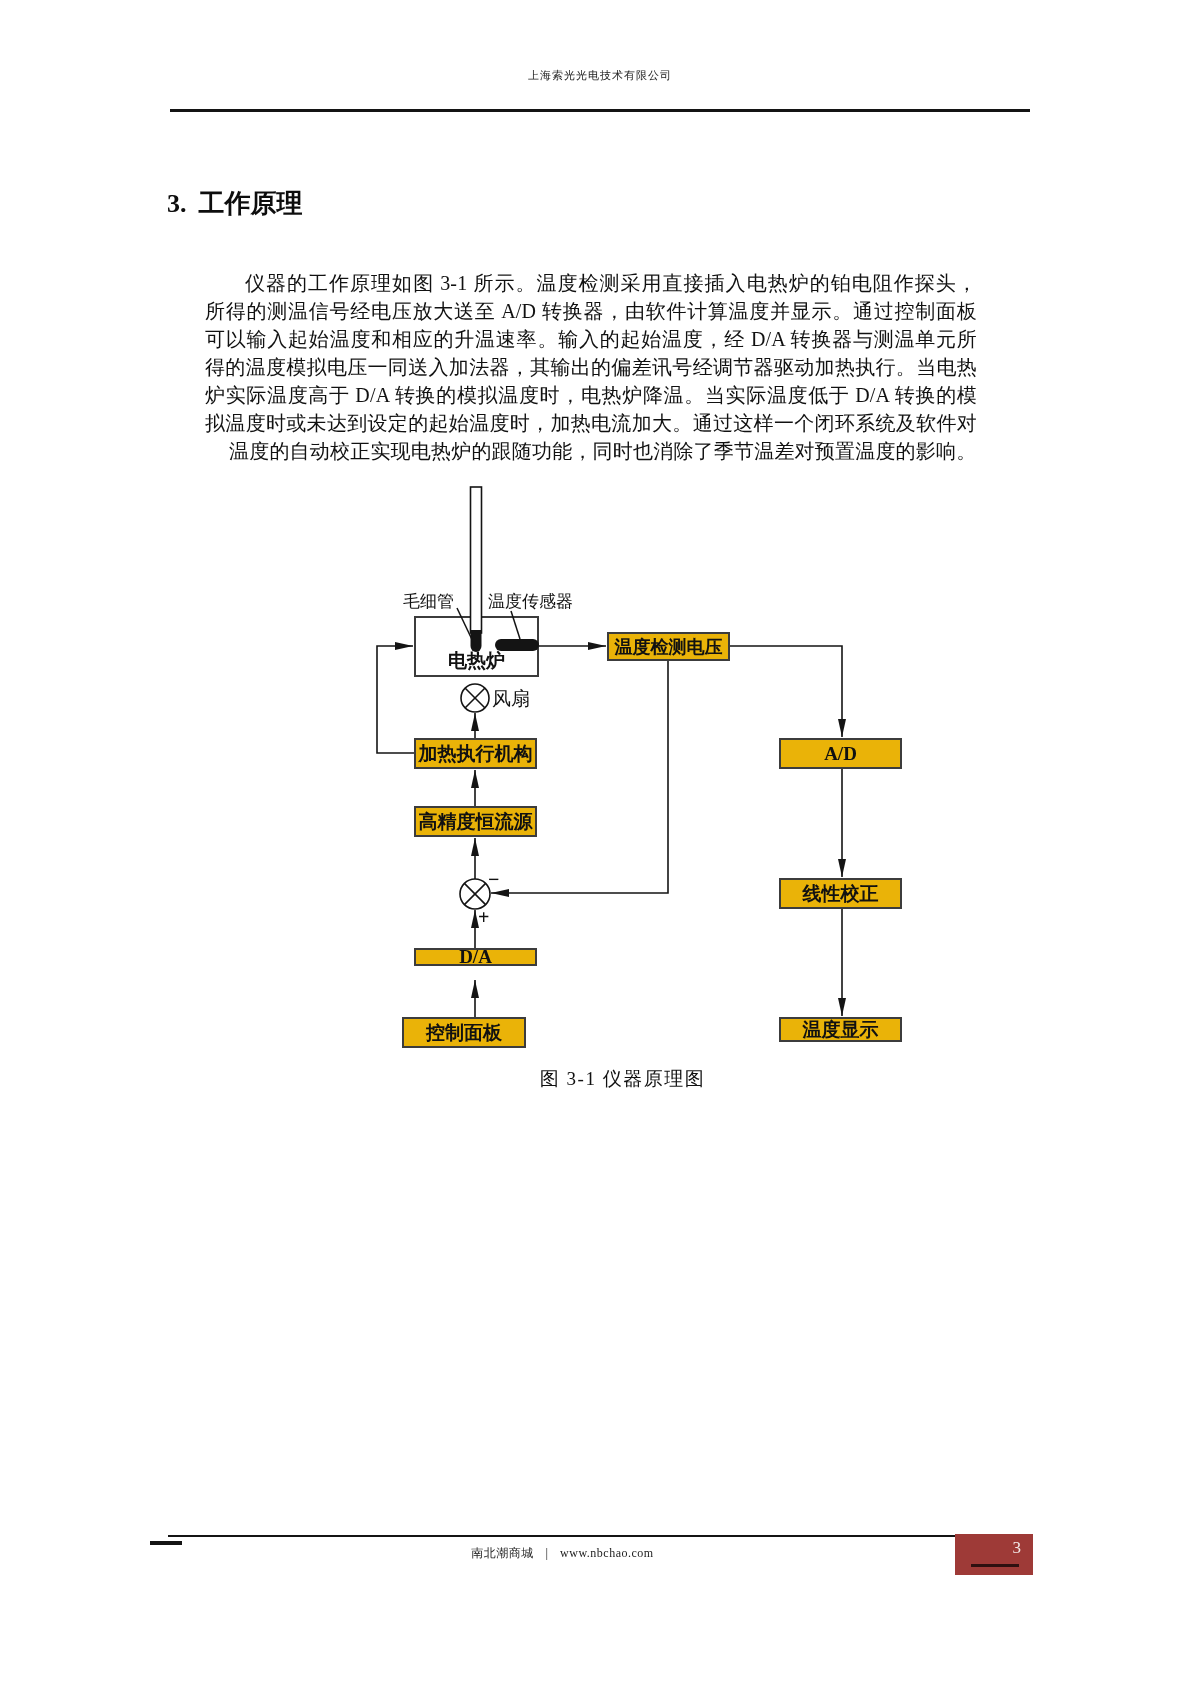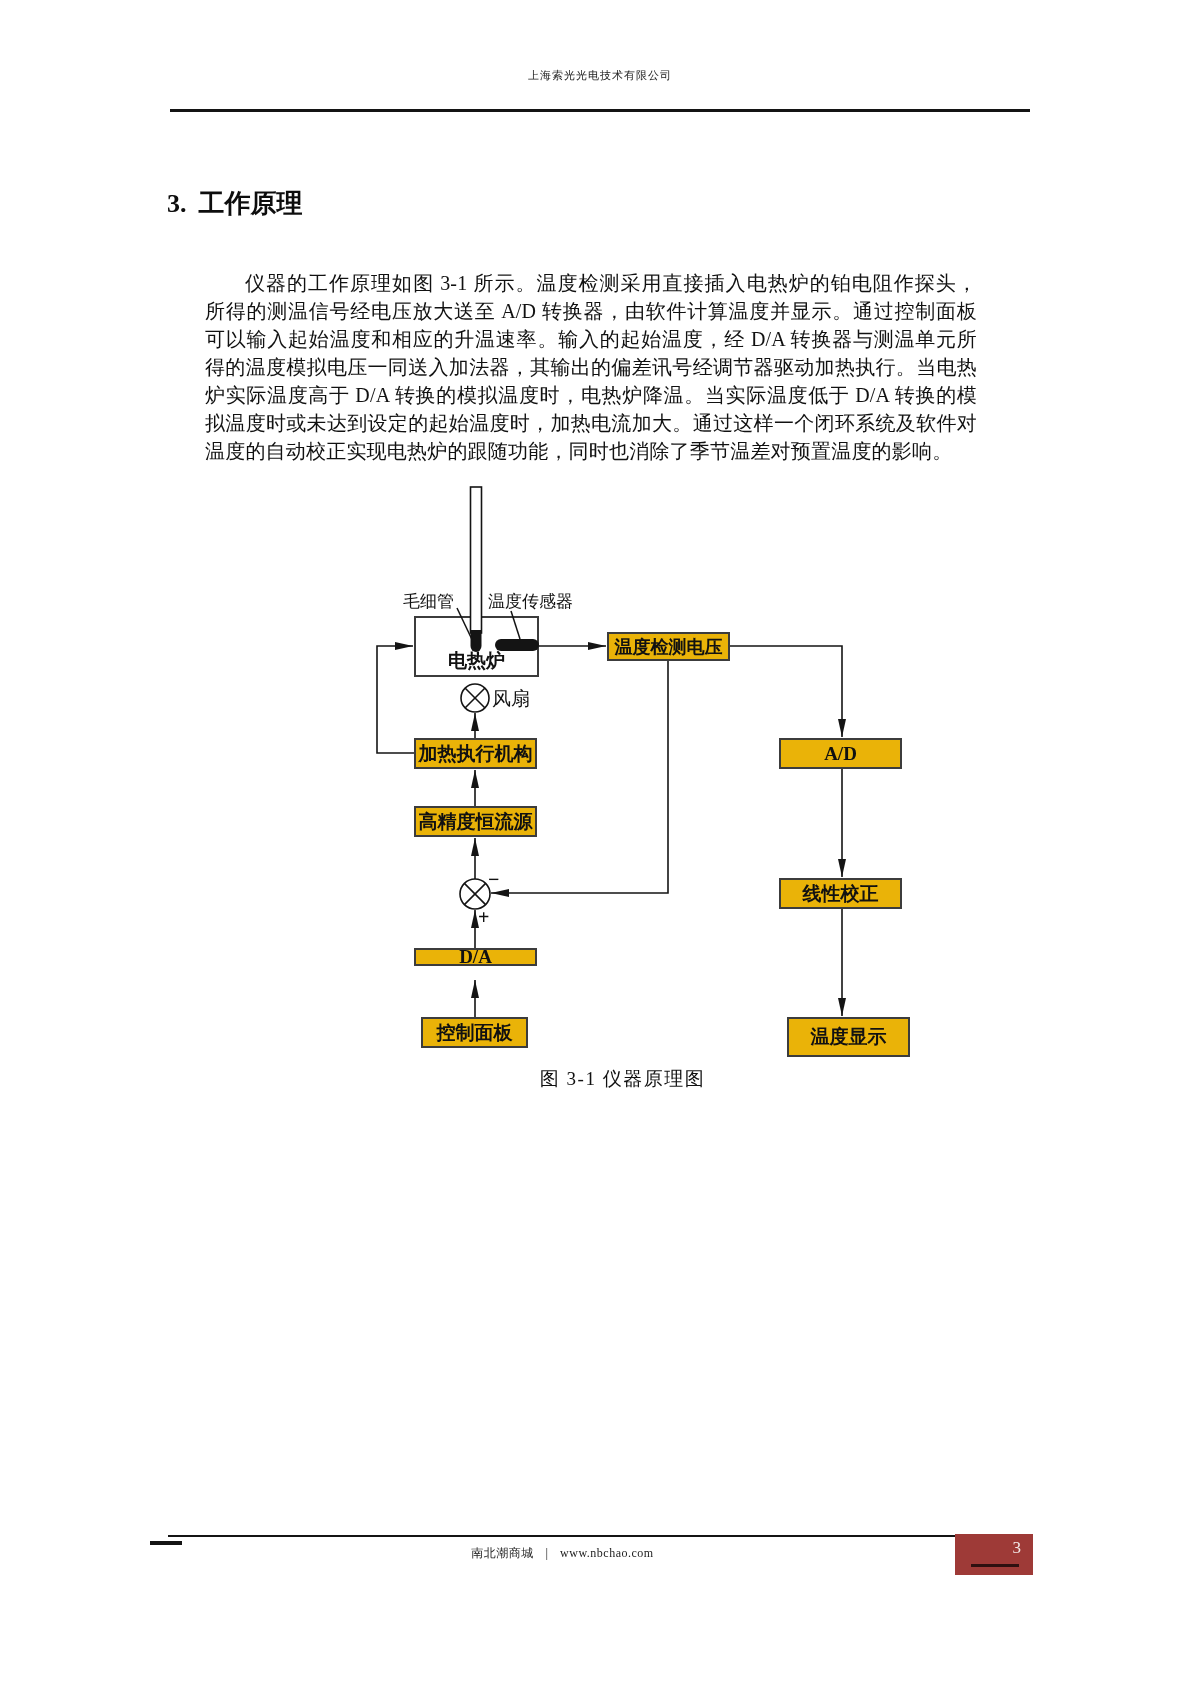--- a/index.html
+++ b/index.html
@@ -27,40 +27,40 @@
     font-size:26px;font-weight:bold;color:#0d0d0d;
   }
   .section-title .num{margin-right:12px;}
   
   .para{
     position:absolute;left:205px;top:269px;width:772px;
     font-size:20px;line-height:28px;color:#111;
   }
   .para-line{text-align:justify;text-align-last:justify;letter-spacing:0.2px;}
   .para-line.first{text-indent:2em;}
-  .para-line.last{text-align-last:left;}
+  .para-line.last{text-align-last:left;margin-left:24px;}
   
   .figure{position:absolute;left:330px;top:480px;width:585px;height:612px;}
   .fig-svg{position:absolute;left:0;top:0;width:585px;height:612px;overflow:visible;}
   .box{
     position:absolute;box-sizing:border-box;
     border:2px solid #3c3c3c;background:#eab308;
     display:flex;align-items:center;justify-content:center;
     font-size:19px;font-weight:bold;color:#111;white-space:nowrap;
   }
   .box-furnace{left:84px;top:136px;width:125px;height:61px;align-items:flex-end;background:transparent;}
   .box-furnace span{padding-bottom:1px;}
   .box-actuator{left:84px;top:258px;width:123px;height:31px;}
   .box-source{left:84px;top:326px;width:123px;height:31px;}
   .box-da{left:84px;top:468px;width:123px;height:18px;}
-  .box-panel{left:91px;top:537px;width:107px;height:31px;}
+  .box-panel{left:72px;top:537px;width:124px;height:31px;}
   .box-voltage{left:277px;top:152px;width:123px;height:29px;font-size:18px;}
   .box-ad{left:449px;top:258px;width:123px;height:31px;}
   .box-linear{left:449px;top:398px;width:123px;height:31px;}
-  .box-display{left:449px;top:537px;width:123px;height:40px;margin-left:8px;}
+  .box-display{left:449px;top:537px;width:123px;height:25px;}
   .fig-label{
     position:absolute;font-size:17px;font-weight:normal;color:#111;white-space:nowrap;
   }
   .lbl-capillary{left:73px;top:110px;}
   .lbl-sensor{left:158px;top:110px;}
   .lbl-fan{left:162px;top:206px;font-size:19px;text-align:center;}
   .lbl-minus{left:158px;top:388px;font-size:20px;font-weight:bold;}
   .lbl-plus{left:148px;top:426px;font-size:20px;font-weight:bold;}
   .fig-caption{
     position:absolute;left:0;top:586px;width:100%;

